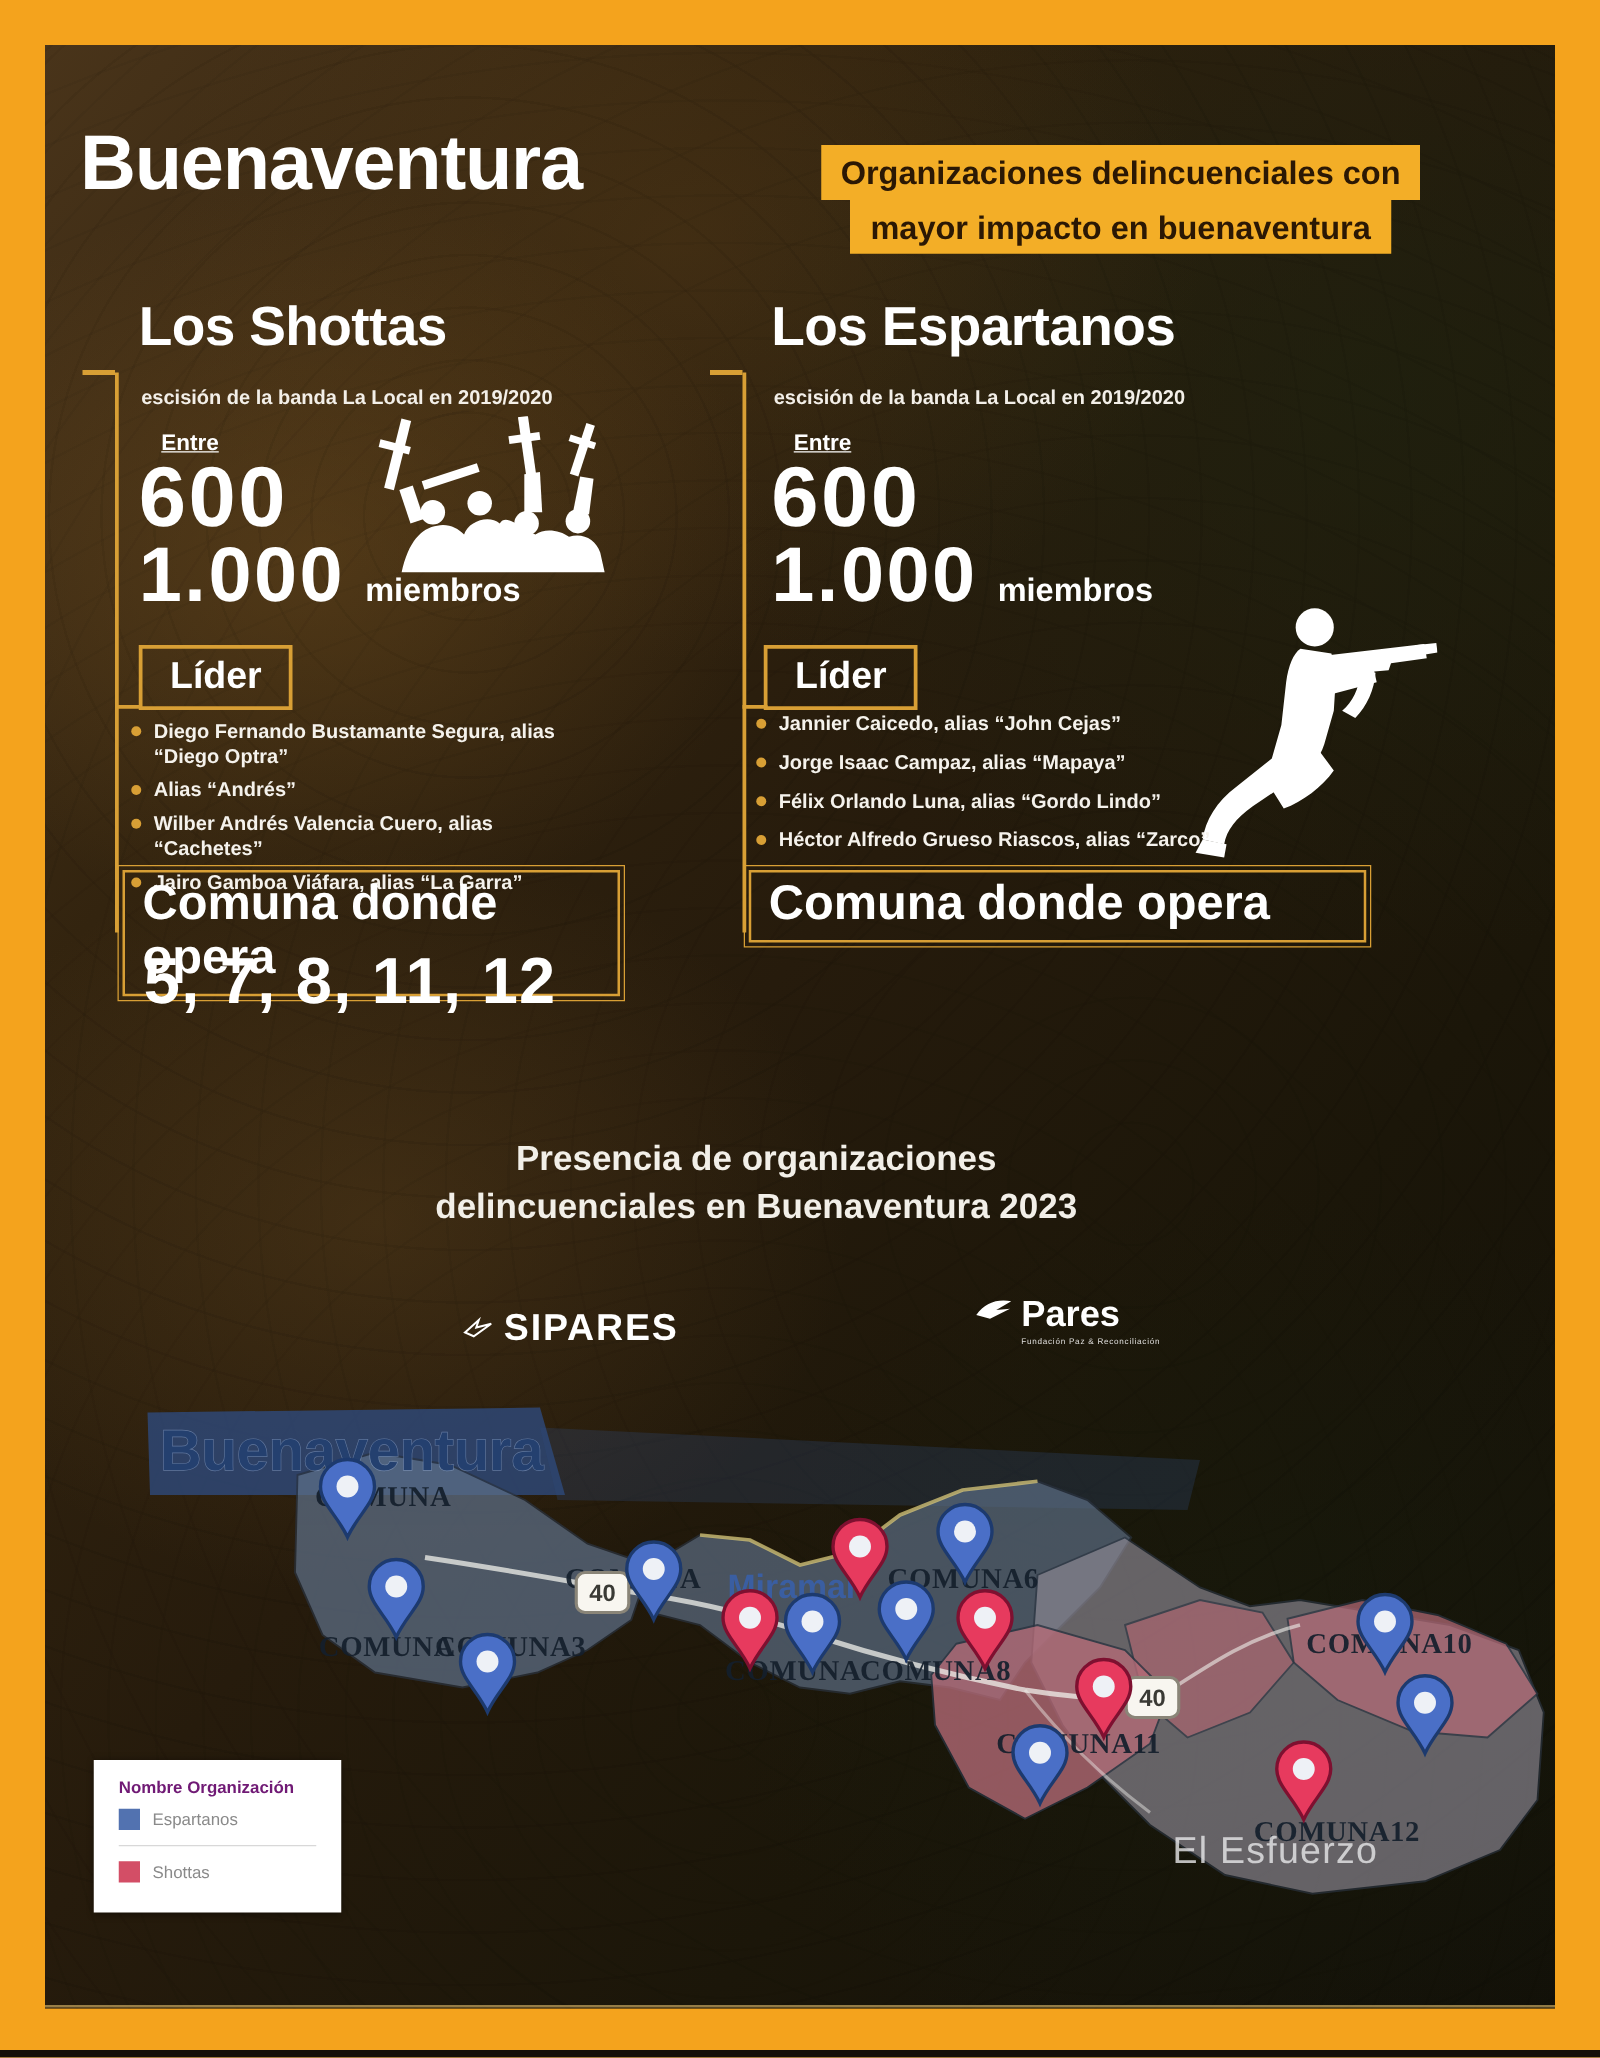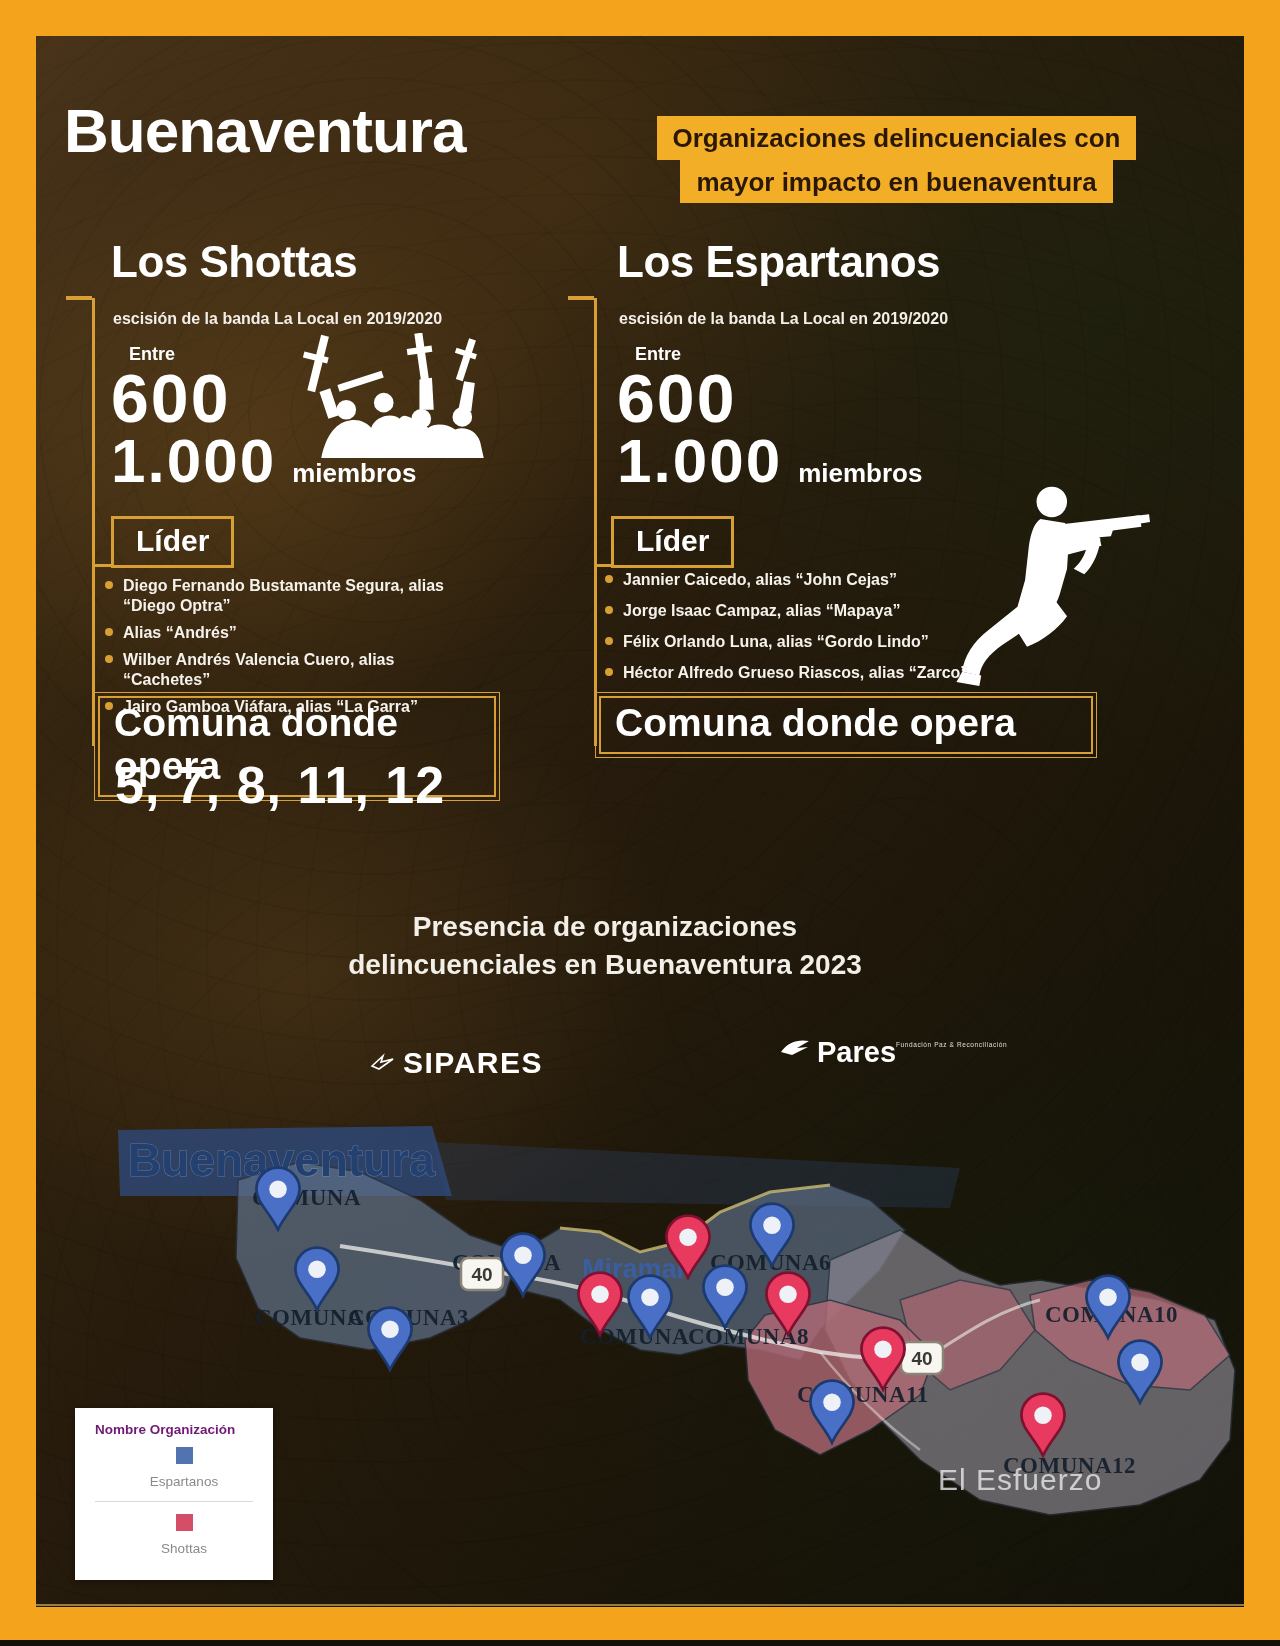--- a/index.html
+++ b/index.html
@@ -39,21 +39,21 @@
   .org{z-index:2;width:470px;height:680px;}
   .org-right{width:563px;padding-left:36px;}
   .org .dash{position:absolute;left:-29px;top:56px;width:26px;height:4px;background:var(--c-gold);}
   .org .vline{position:absolute;left:-3px;top:58px;width:3px;height:448px;background:var(--c-gold);}
   .org .tick{position:absolute;left:-3px;top:324px;width:20px;height:3px;background:var(--c-gold);}
   .org h2{position:absolute;left:16px;top:0;margin:0;color:#fff;font-size:44px;font-weight:700;
     letter-spacing:-.5px;line-height:1;white-space:nowrap;}
   .org-right h2{left:20px;}
   .origin{position:absolute;left:18px;top:70px;margin:0;color:#f3efe8;font-size:16px;font-weight:700;white-space:nowrap;}
   .org-right .origin{left:22px;}
-  .entre{position:absolute;left:34px;top:104px;color:#fff;font-size:18px;font-weight:700;}
+  .entre{position:absolute;left:34px;top:104px;color:#fff;font-size:18px;font-weight:700;text-decoration:underline;}
   .org-right .entre{left:38px;}
   .num1{position:absolute;left:16px;top:124px;color:#fff;font-size:68px;font-weight:700;line-height:1;letter-spacing:2px;}
   .num2row{position:absolute;left:16px;top:190px;display:flex;align-items:baseline;gap:16px;}
   .org-right .num1{left:20px;} .org-right .num2row{left:20px;}
   .num2{color:#fff;font-size:62px;font-weight:700;line-height:1;letter-spacing:2px;}
   .miembros{color:#fff;font-size:26px;font-weight:700;}
   .crowd{position:absolute;left:190px;top:93px;width:210px;height:125px;}
   .soldier{position:absolute;left:348px;top:232px;width:205px;height:220px;}
   .lider-box{position:absolute;left:16px;top:276px;border:3px solid var(--c-gold);
     padding:5px 22px 8px;color:#fff;font-size:30px;font-weight:700;line-height:1.1;}
@@ -73,36 +73,36 @@
     line-height:1.2;letter-spacing:1px;white-space:nowrap;}
   .org-right .comuna-nums{top:508px;font-size:55px;}
 
   .caption{left:36px;top:908px;width:1138px;text-align:center;color:#f2efe8;z-index:2;}
   .caption div{font-size:28px;font-weight:600;line-height:1.35;}
 
   .logo{z-index:2;color:#fff;display:flex;align-items:center;gap:7px;}
   .logo-sipares{left:370px;top:1046px;}
   .logo-sipares .lg-text{font-size:30px;font-weight:700;letter-spacing:1.5px;}
   .logo-pares{left:780px;top:1038px;align-items:flex-start;}
-  .logo-pares .col{display:flex;}
+  .logo-pares .col{display:flex;flex-direction:column;}
   .logo-pares .lg-text{font-size:29px;font-weight:700;line-height:1;}
   .logo-pares .lg-sub{font-size:6.5px;letter-spacing:.6px;color:rgba(255,255,255,.85);margin-top:3px;white-space:nowrap;}
 
   .map-svg{position:absolute;left:0;top:1080px;width:1280px;height:566px;z-index:3;}
   .ml-comuna{font:700 23px "Liberation Serif",serif;fill:#141f2c;opacity:.92;letter-spacing:.5px;}
   .ml-city{font:700 46px "Liberation Sans",sans-serif;fill:#24406f;paint-order:stroke;
     stroke:rgba(160,185,225,.45);stroke-width:1px;}
   .ml-miramar{font:700 27px "Liberation Sans",sans-serif;fill:#3a5fa5;opacity:.95;}
   .ml-place{font:400 30px "Liberation Sans",sans-serif;fill:#e8e8ea;opacity:.8;letter-spacing:1px;}
   .ml-shield{font:700 19px "Liberation Sans",sans-serif;fill:#3a3a35;text-anchor:middle;}
 
   .legend{left:75px;top:1408px;width:198px;background:#fff;z-index:5;
     box-shadow:0 1px 6px rgba(0,0,0,.45);padding:14px 0 16px 20px;box-sizing:border-box;}
   .legend-title{font-size:13.5px;font-weight:700;color:#701a75;margin-bottom:10px;}
-  .lg-row{display:flex;align-items:center;gap:10px;margin:8px 0;flex-direction:column;}
+  .lg-row{display:flex;align-items:center;gap:10px;margin:8px 0;}
   .lg-sw{width:17px;height:17px;display:inline-block;}
   .lg-lb{font-size:13.5px;color:#8a8a8a;}
   .lg-div{height:1px;background:#d8d8d8;margin:12px 20px 12px 0;}
 </style>
 </head>
 <body>
 
 <div class="poster">
   <div class="bg"></div>
 

